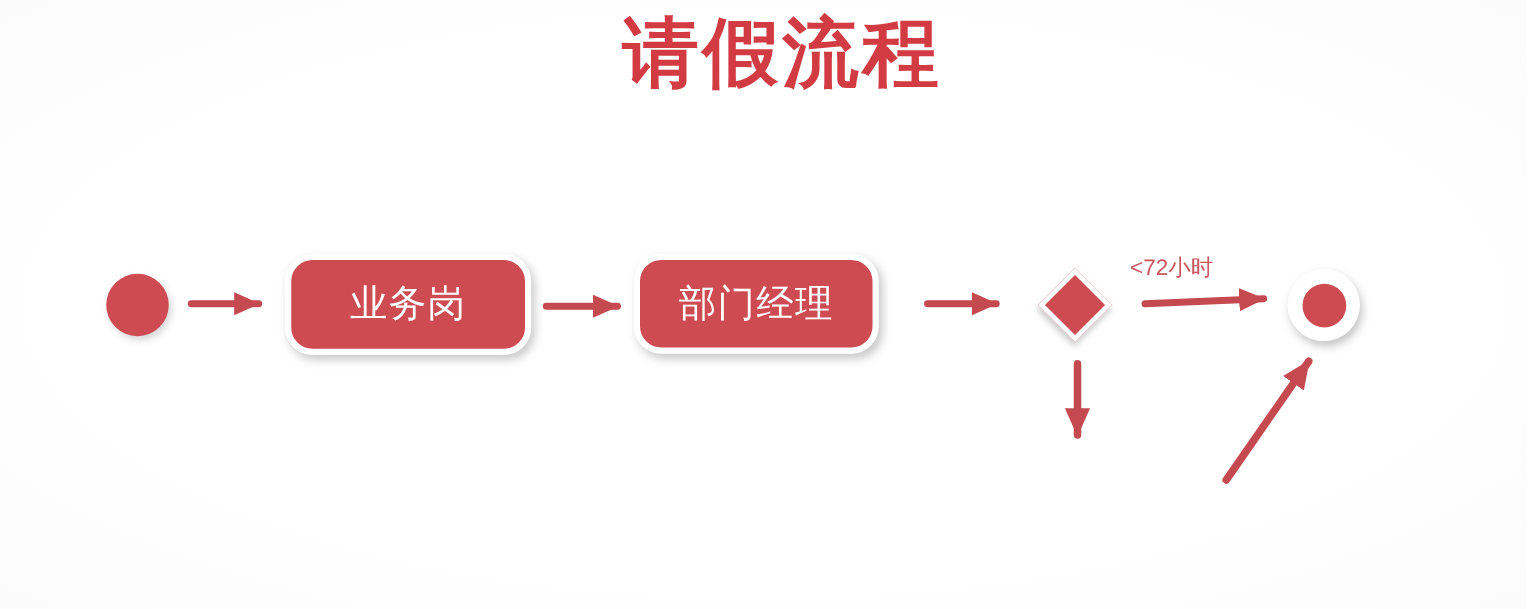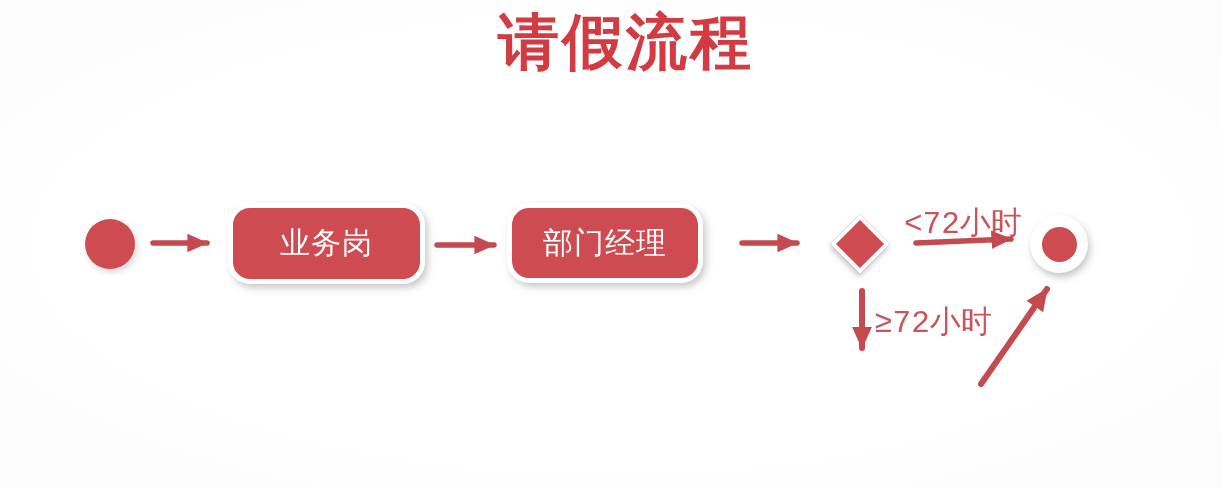--- a/index.html
+++ b/index.html
@@ -87,23 +87,22 @@
   .end-node-core {
     width: 35px;
     height: 35px;
     border-radius: 50%;
     background: #CE4B52;
   }
   
   .branch-label {
     position: absolute;
     color: #C9555C;
-    font-size: 31px;
+    font-size: 18px;
     white-space: nowrap;
-    font-family: Liberation Mono, monospace;
   }
   #label-lt72  { left: 904px; top: 202px; }
   #label-gte72 { left: 874px; top: 301px; }
   
   #arrows {
     position: absolute;
     left: 0;
     top: 0;
     width: 1222px;
     height: 487px;
@@ -152,21 +151,20 @@
   </div>
 
   <div class="flow-box" id="box-step1">
     <span>业务岗</span>
   </div>
 
   <div class="diamond"></div>
 
   <div class="branch-label" id="label-lt72">&lt;72小时</div>
 
-  <div class="branch-label" id="label-gte72">≥72小时</div>
 
 
   <div class="end-node">
     <div class="end-node-core"></div>
   </div>
 
 
 </div>
 
 </body></html>

